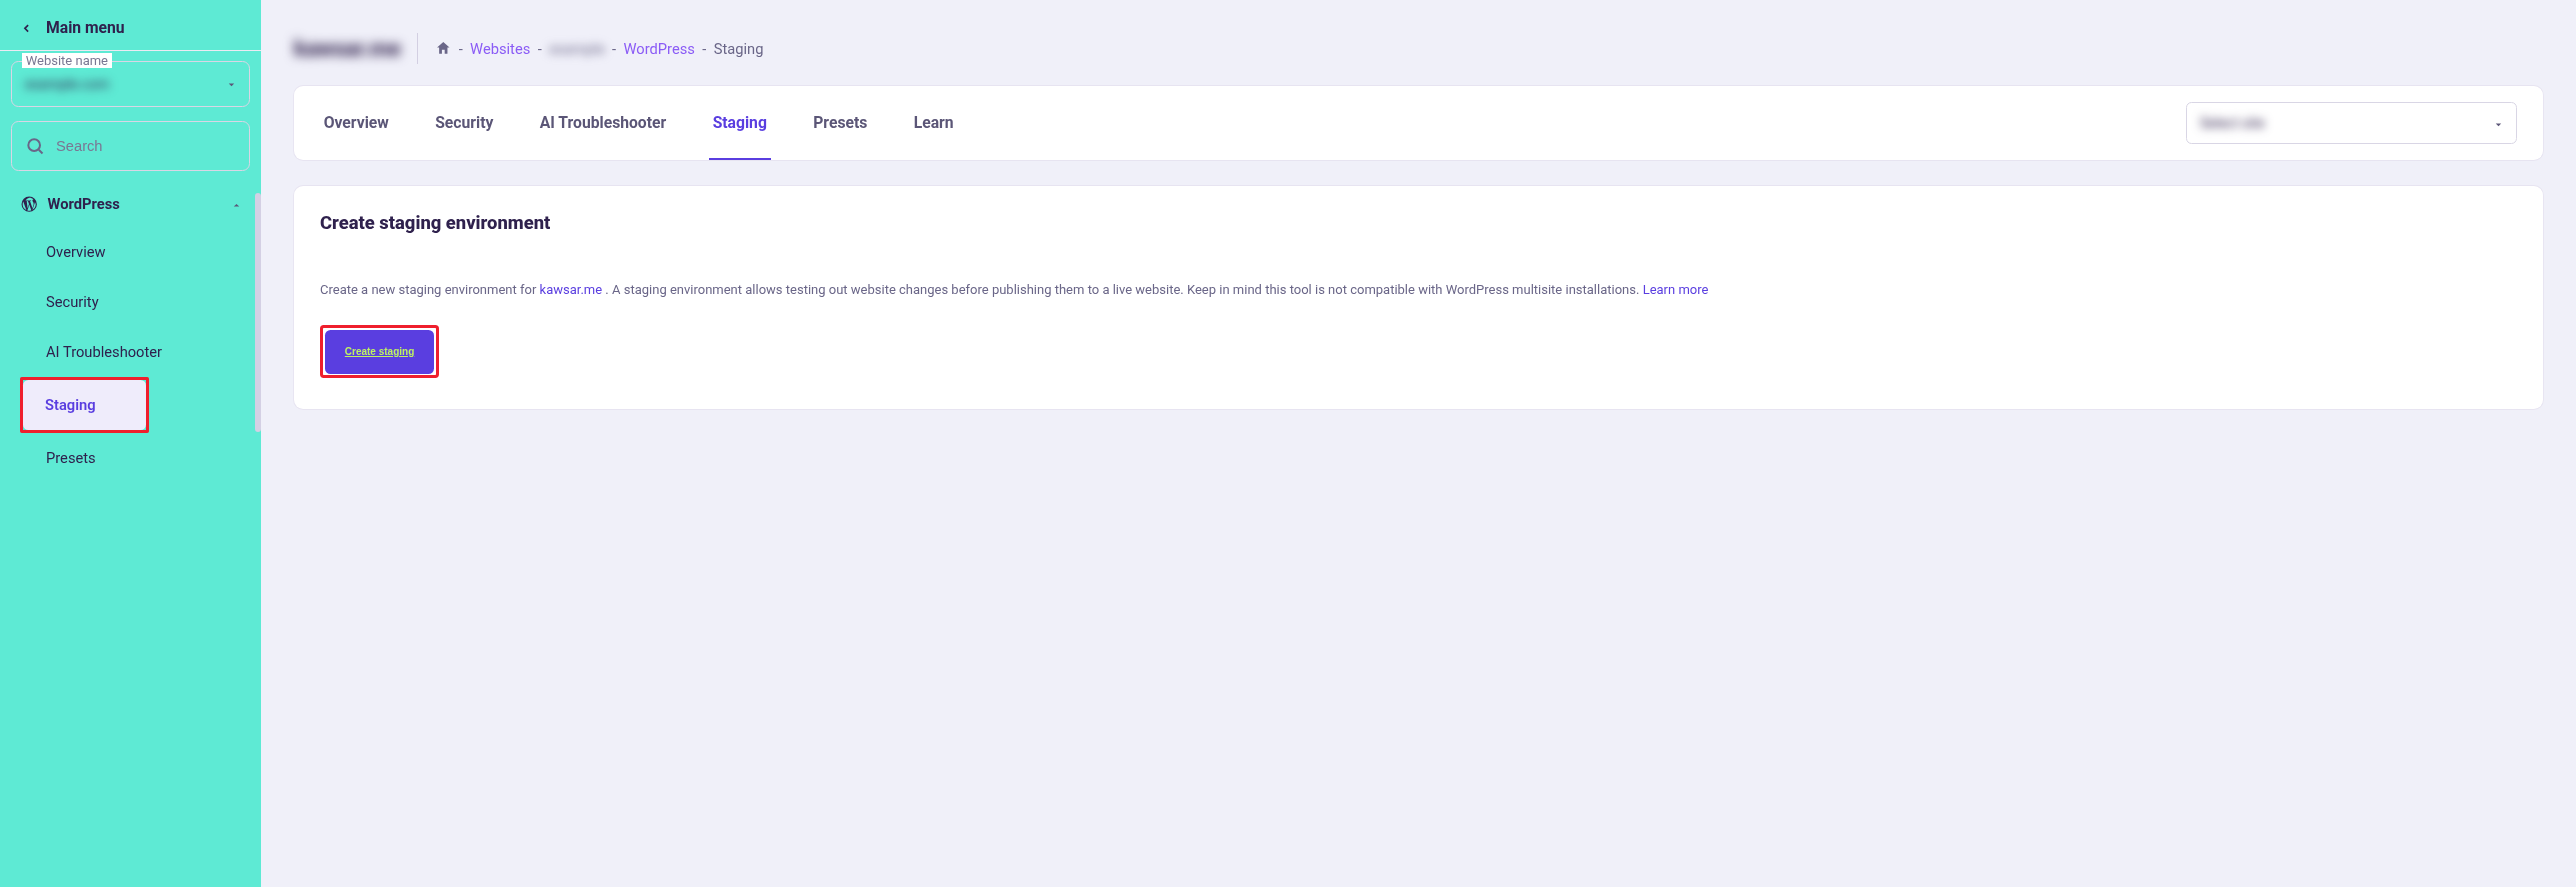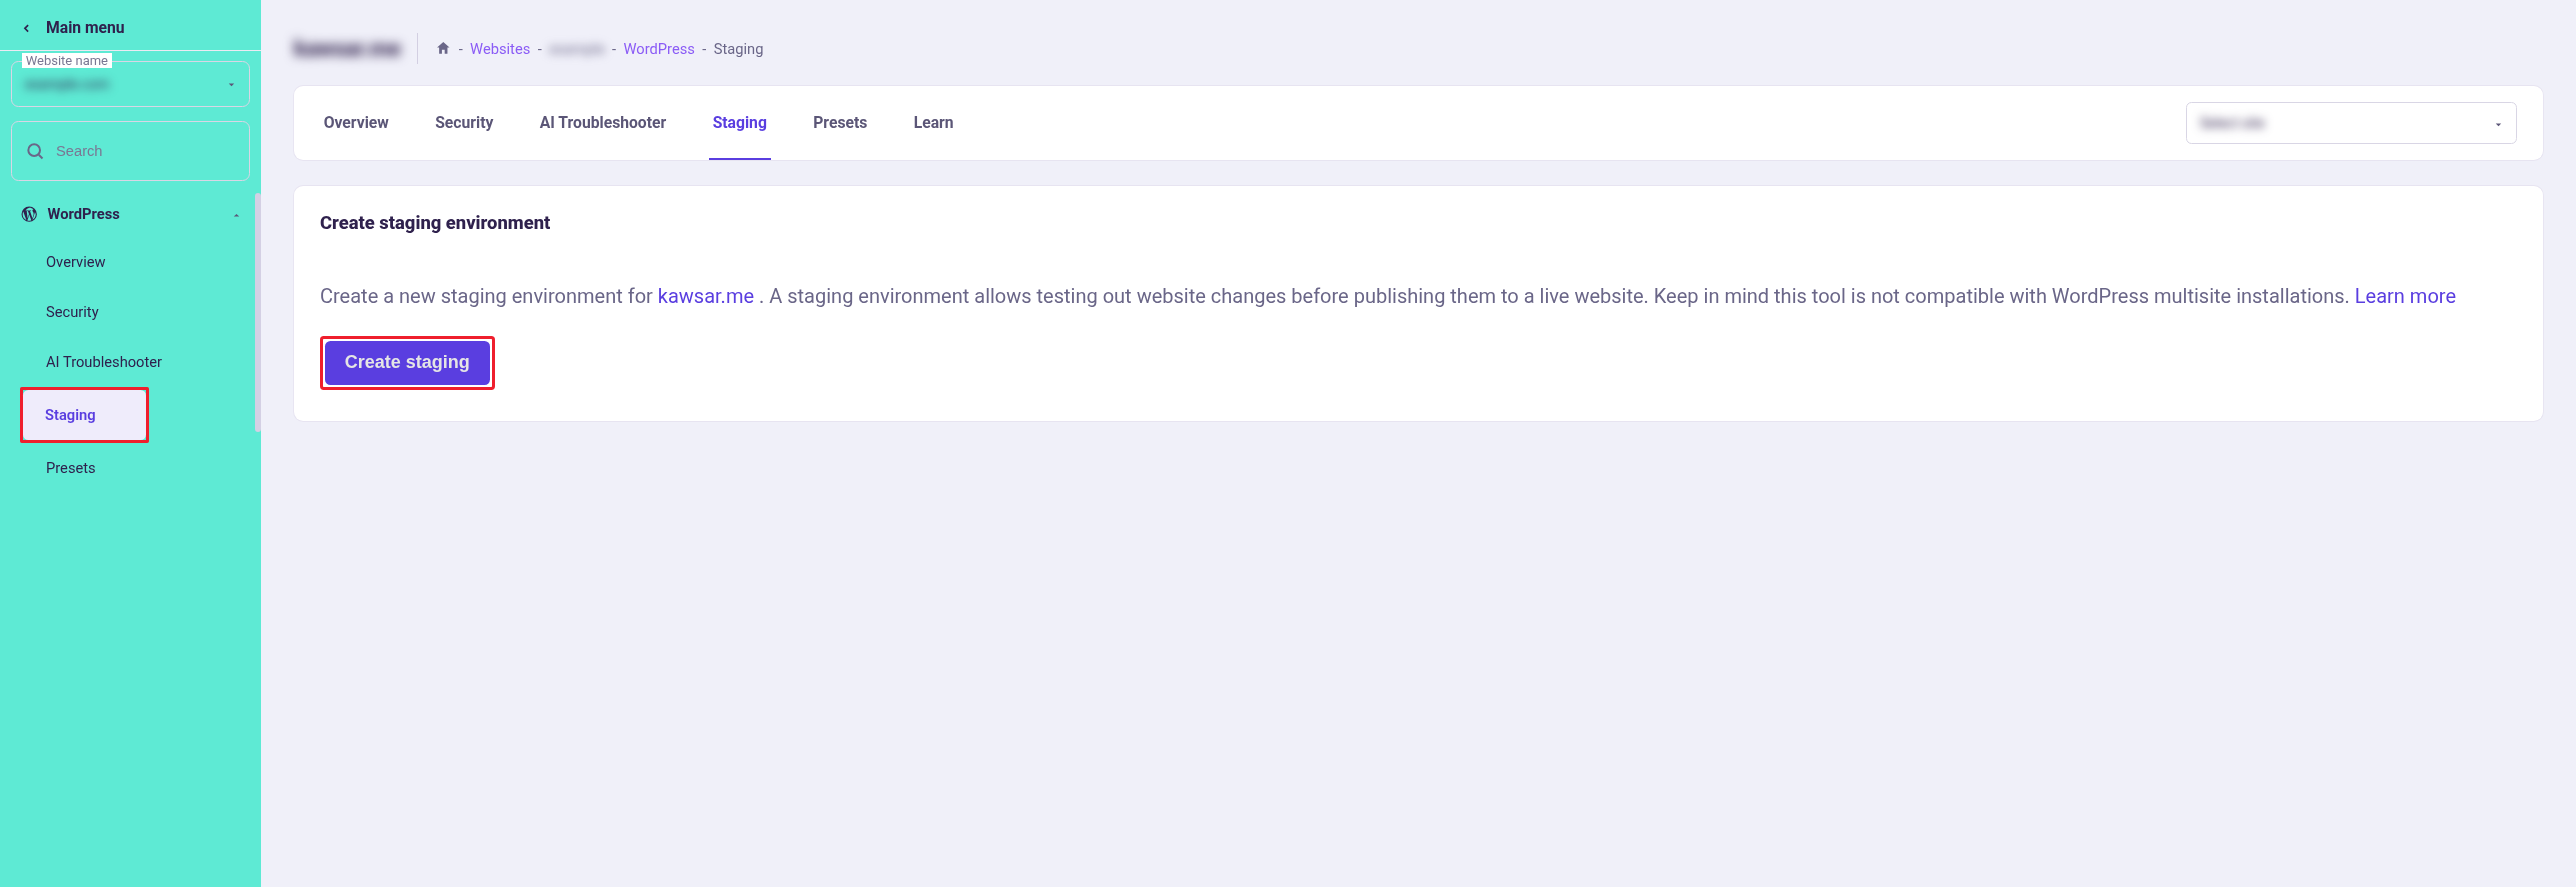--- a/index.html
+++ b/index.html
@@ -62,21 +62,21 @@
     justify-content: space-between;
     color:#2f214d;
   }
   .dropdown .blurred { filter: blur(4.6px); }
   .search-wrap {
     padding: 11px 11px 5.5px;
   }
   .search {
     border: 0.9px solid #d9d6e5;
     border-radius: 7.4px;
-    height: 60px;
+    height: 50px;
     display: flex;
     align-items: center;
     padding: 0 13px;
     gap: 11px;
     color:#2f214d;
   }
   .search input {
     border:none; outline:none; flex:1; font-size:14.7px; color:#2f214d; background:transparent;
   }
   .search input::placeholder { color:#7a7793; }
@@ -173,34 +173,35 @@
   .tab-dropdown .blurred { filter: blur(4.6px); }
 
   .content-card {
     padding: 26px 26px 31px;
   }
   .content-title {
     font-size:18.4px; font-weight:800; color:#2f214d;
     margin-bottom: 47px;
   }
   .content-desc {
-    font-size:20px; color:#6a6688; line-height:1.6;
+    font-size:13px; color:#6a6688; line-height:1.6;
     margin-bottom: 24px;
   }
   .content-desc a { color:#5a3ee0; text-decoration:none; }
   .btn-primary {
     background:#5a3ee0;
-    color:#e5e5e5;
+    color:#bef264;
     font-weight:700;
-    font-size:18px;
+    font-size:10px;
     border:none;
     border-radius:5.5px;
     height:44px;
     padding:0 20px;
     cursor:pointer;
+    text-decoration:underline;
   }
   .btn-highlight { border:3.7px solid #ef1f2d; display:inline-block; padding:1.8px; border-radius:3.7px; }
 
   svg { display:block; }
   .caret { width:11px; height:11px; color:#5b5677; }
 </style>
 </head>
 <body>
 
 <div class="app">

